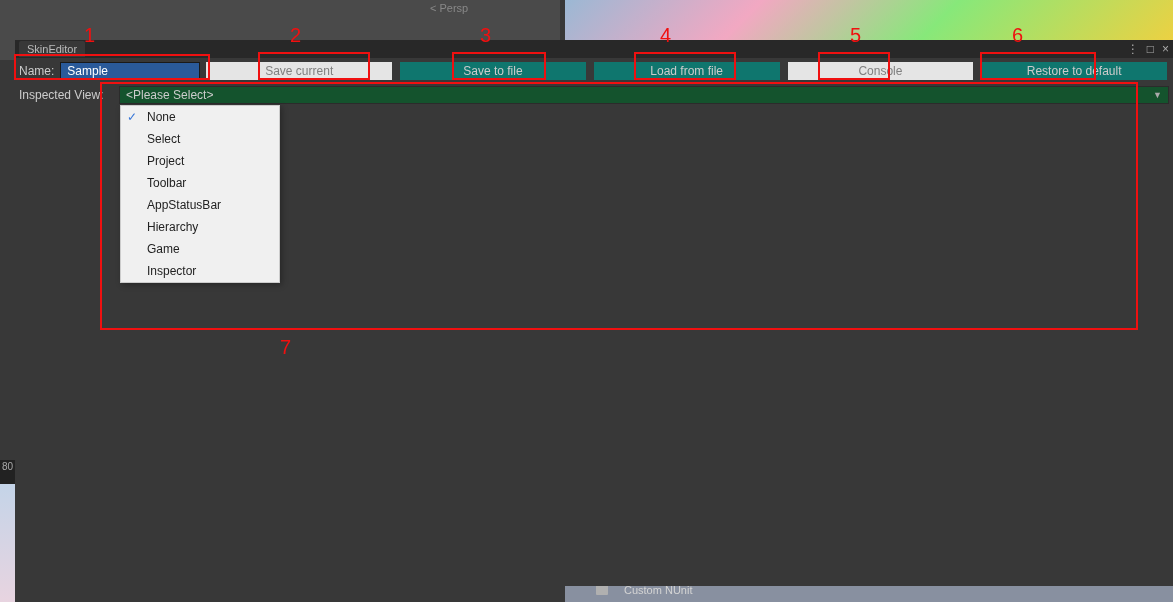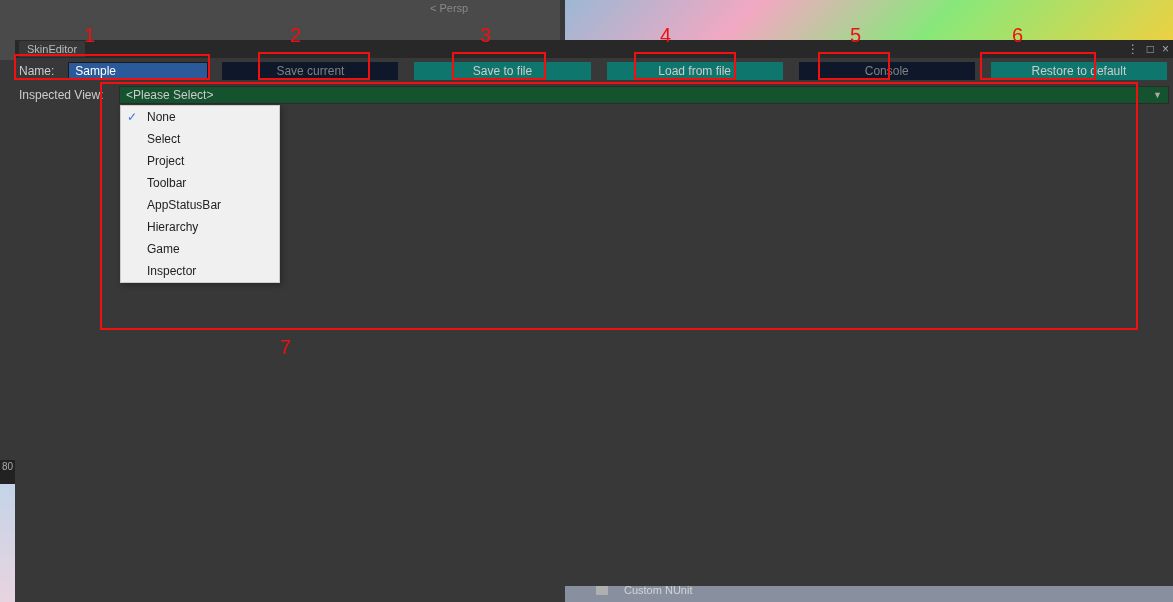--- a/index.html
+++ b/index.html
@@ -105,21 +105,21 @@
       color: #aaa;
       font-size: 12px;
     }
     .window-controls span {
       cursor: pointer;
     }
     .toolbar {
       display: flex;
       align-items: center;
       padding: 4px 4px;
-      gap: 12px;
+      gap: 4px;
       background: #383838;
     }
     .name-label {
       color: #ccc;
       font-size: 12px;
       padding-right: 2px;
     }
     .name-input {
       background: #2a2a2a;
       border: 1px solid #1a1a1a;
@@ -139,21 +139,21 @@
       border: none;
       color: #ccc;
       font-size: 12px;
       height: 18px;
       text-align: center;
       cursor: pointer;
       margin: 0 2px;
     }
     .btn.disabled {
       color: #808080;
-      background: #0f172a;
+      background: #e5e5e5;
     }
     .inspected-row {
       display: flex;
       align-items: center;
       padding: 2px 4px;
       background: #383838;
     }
     .inspected-label {
       color: #ccc;
       font-size: 12px;

